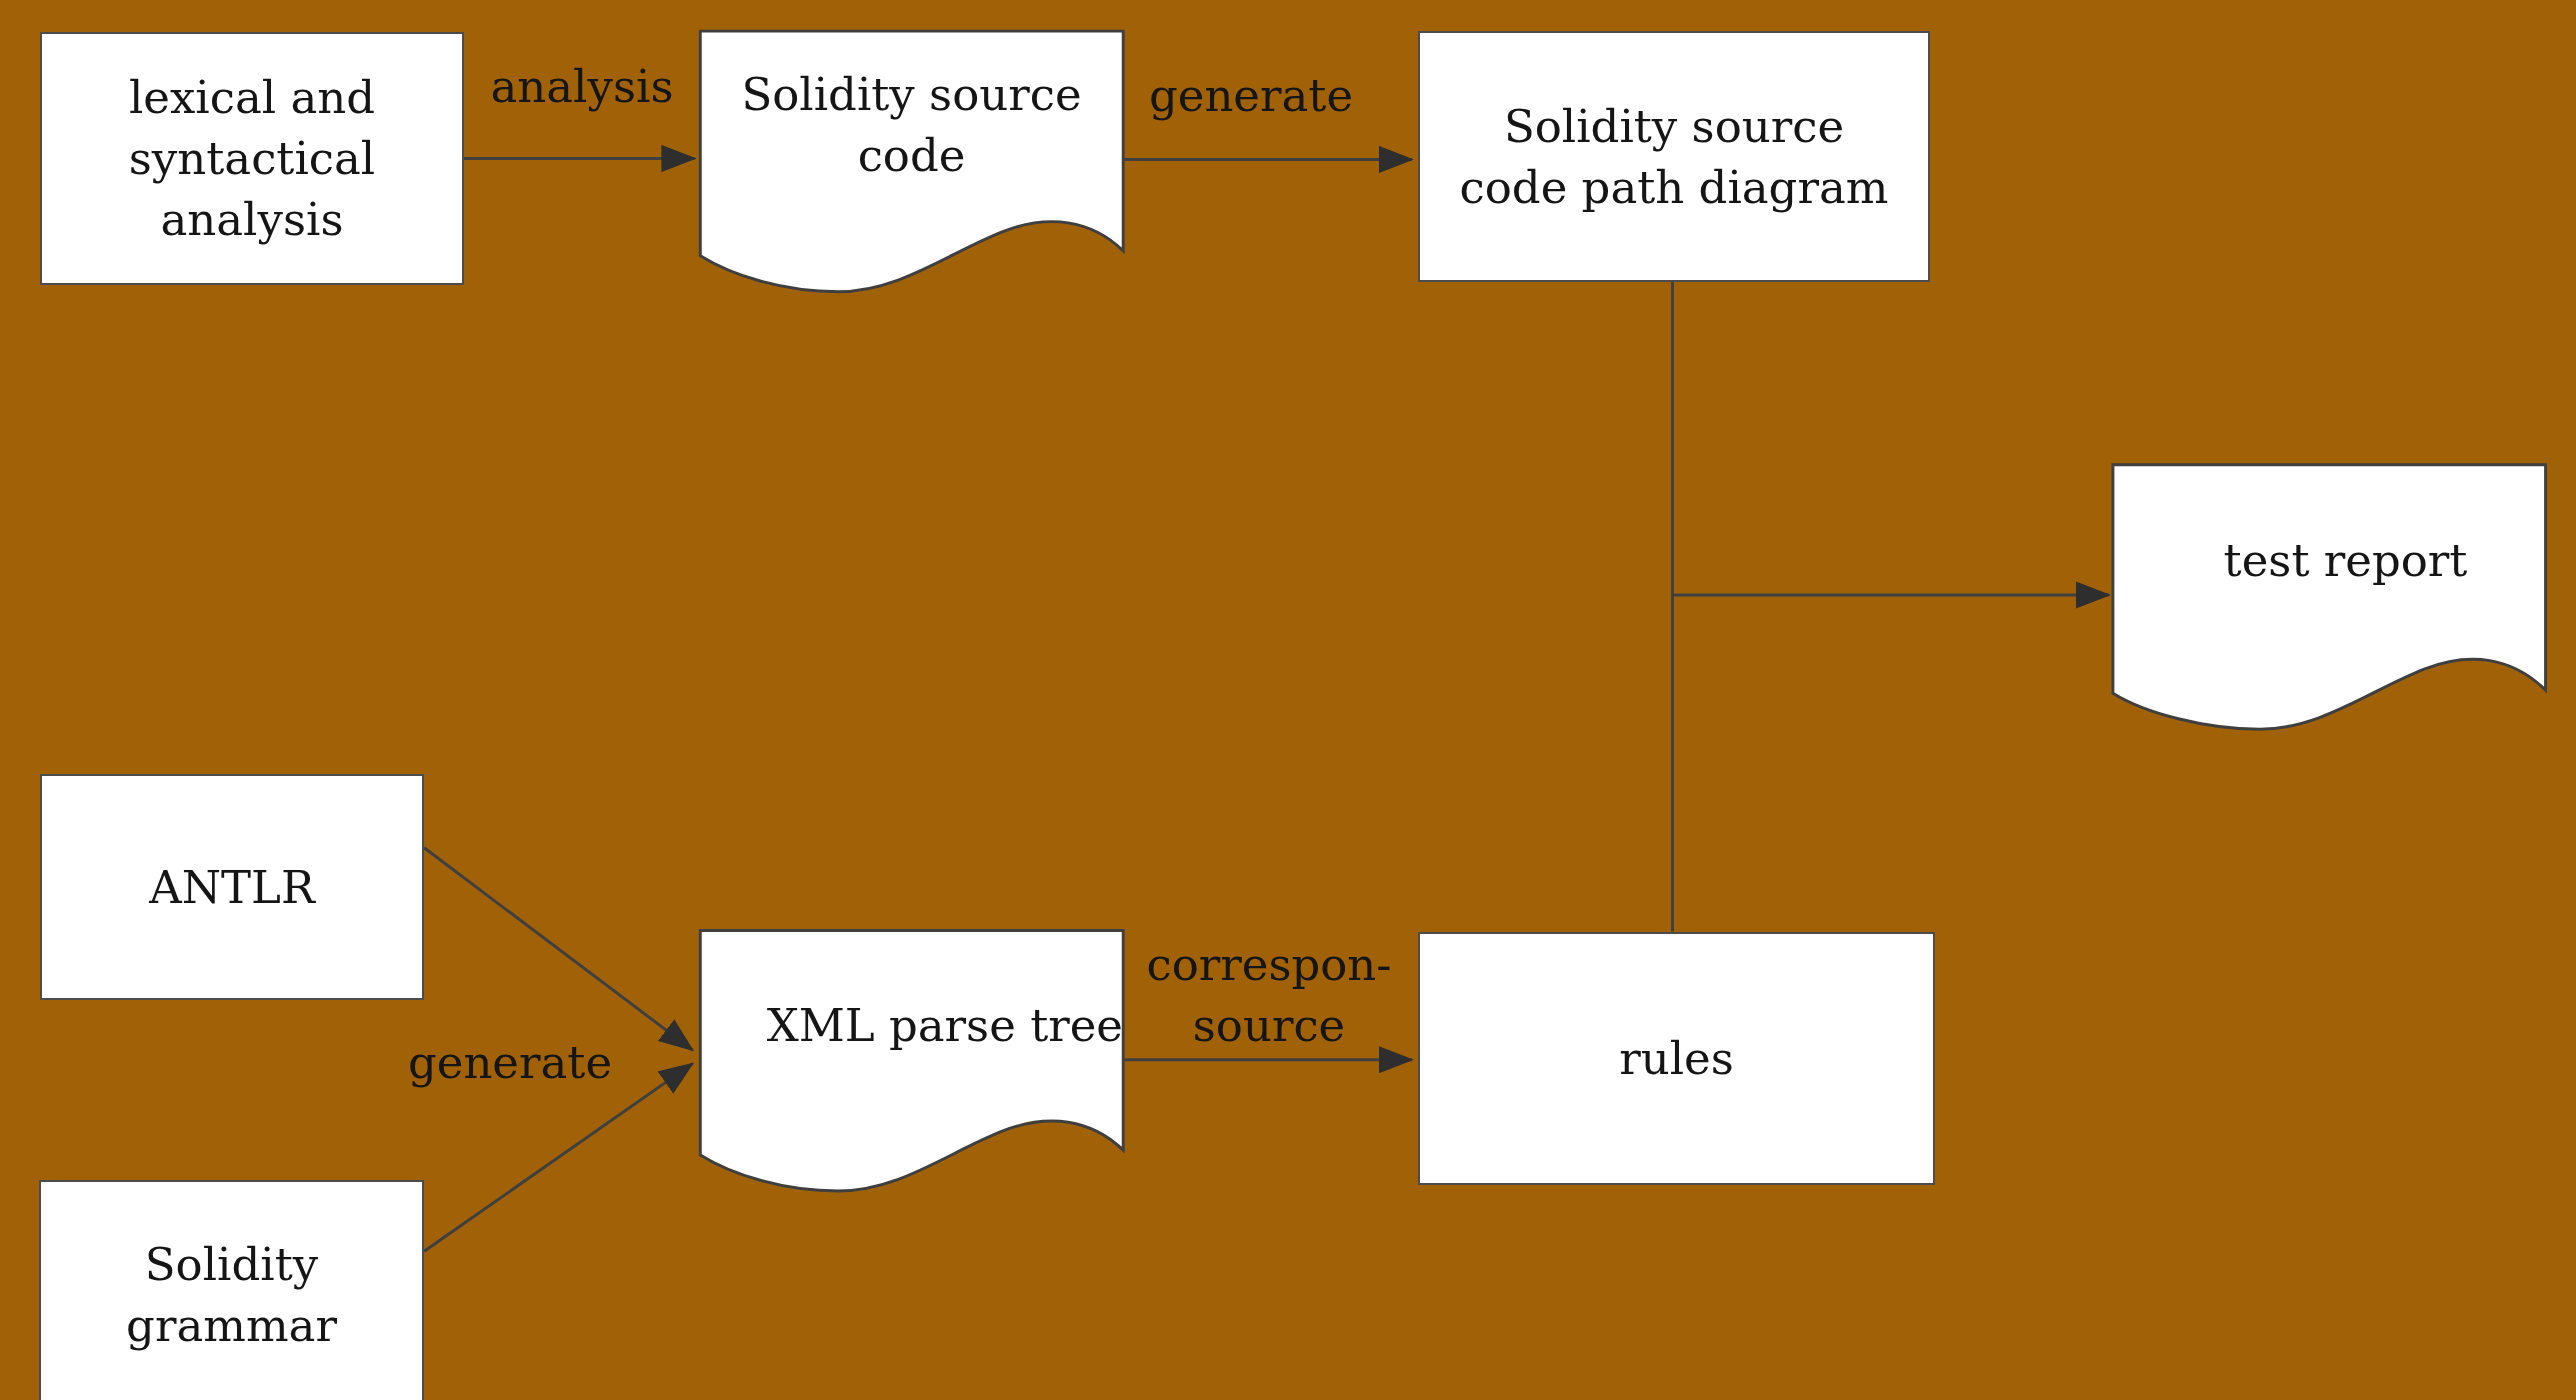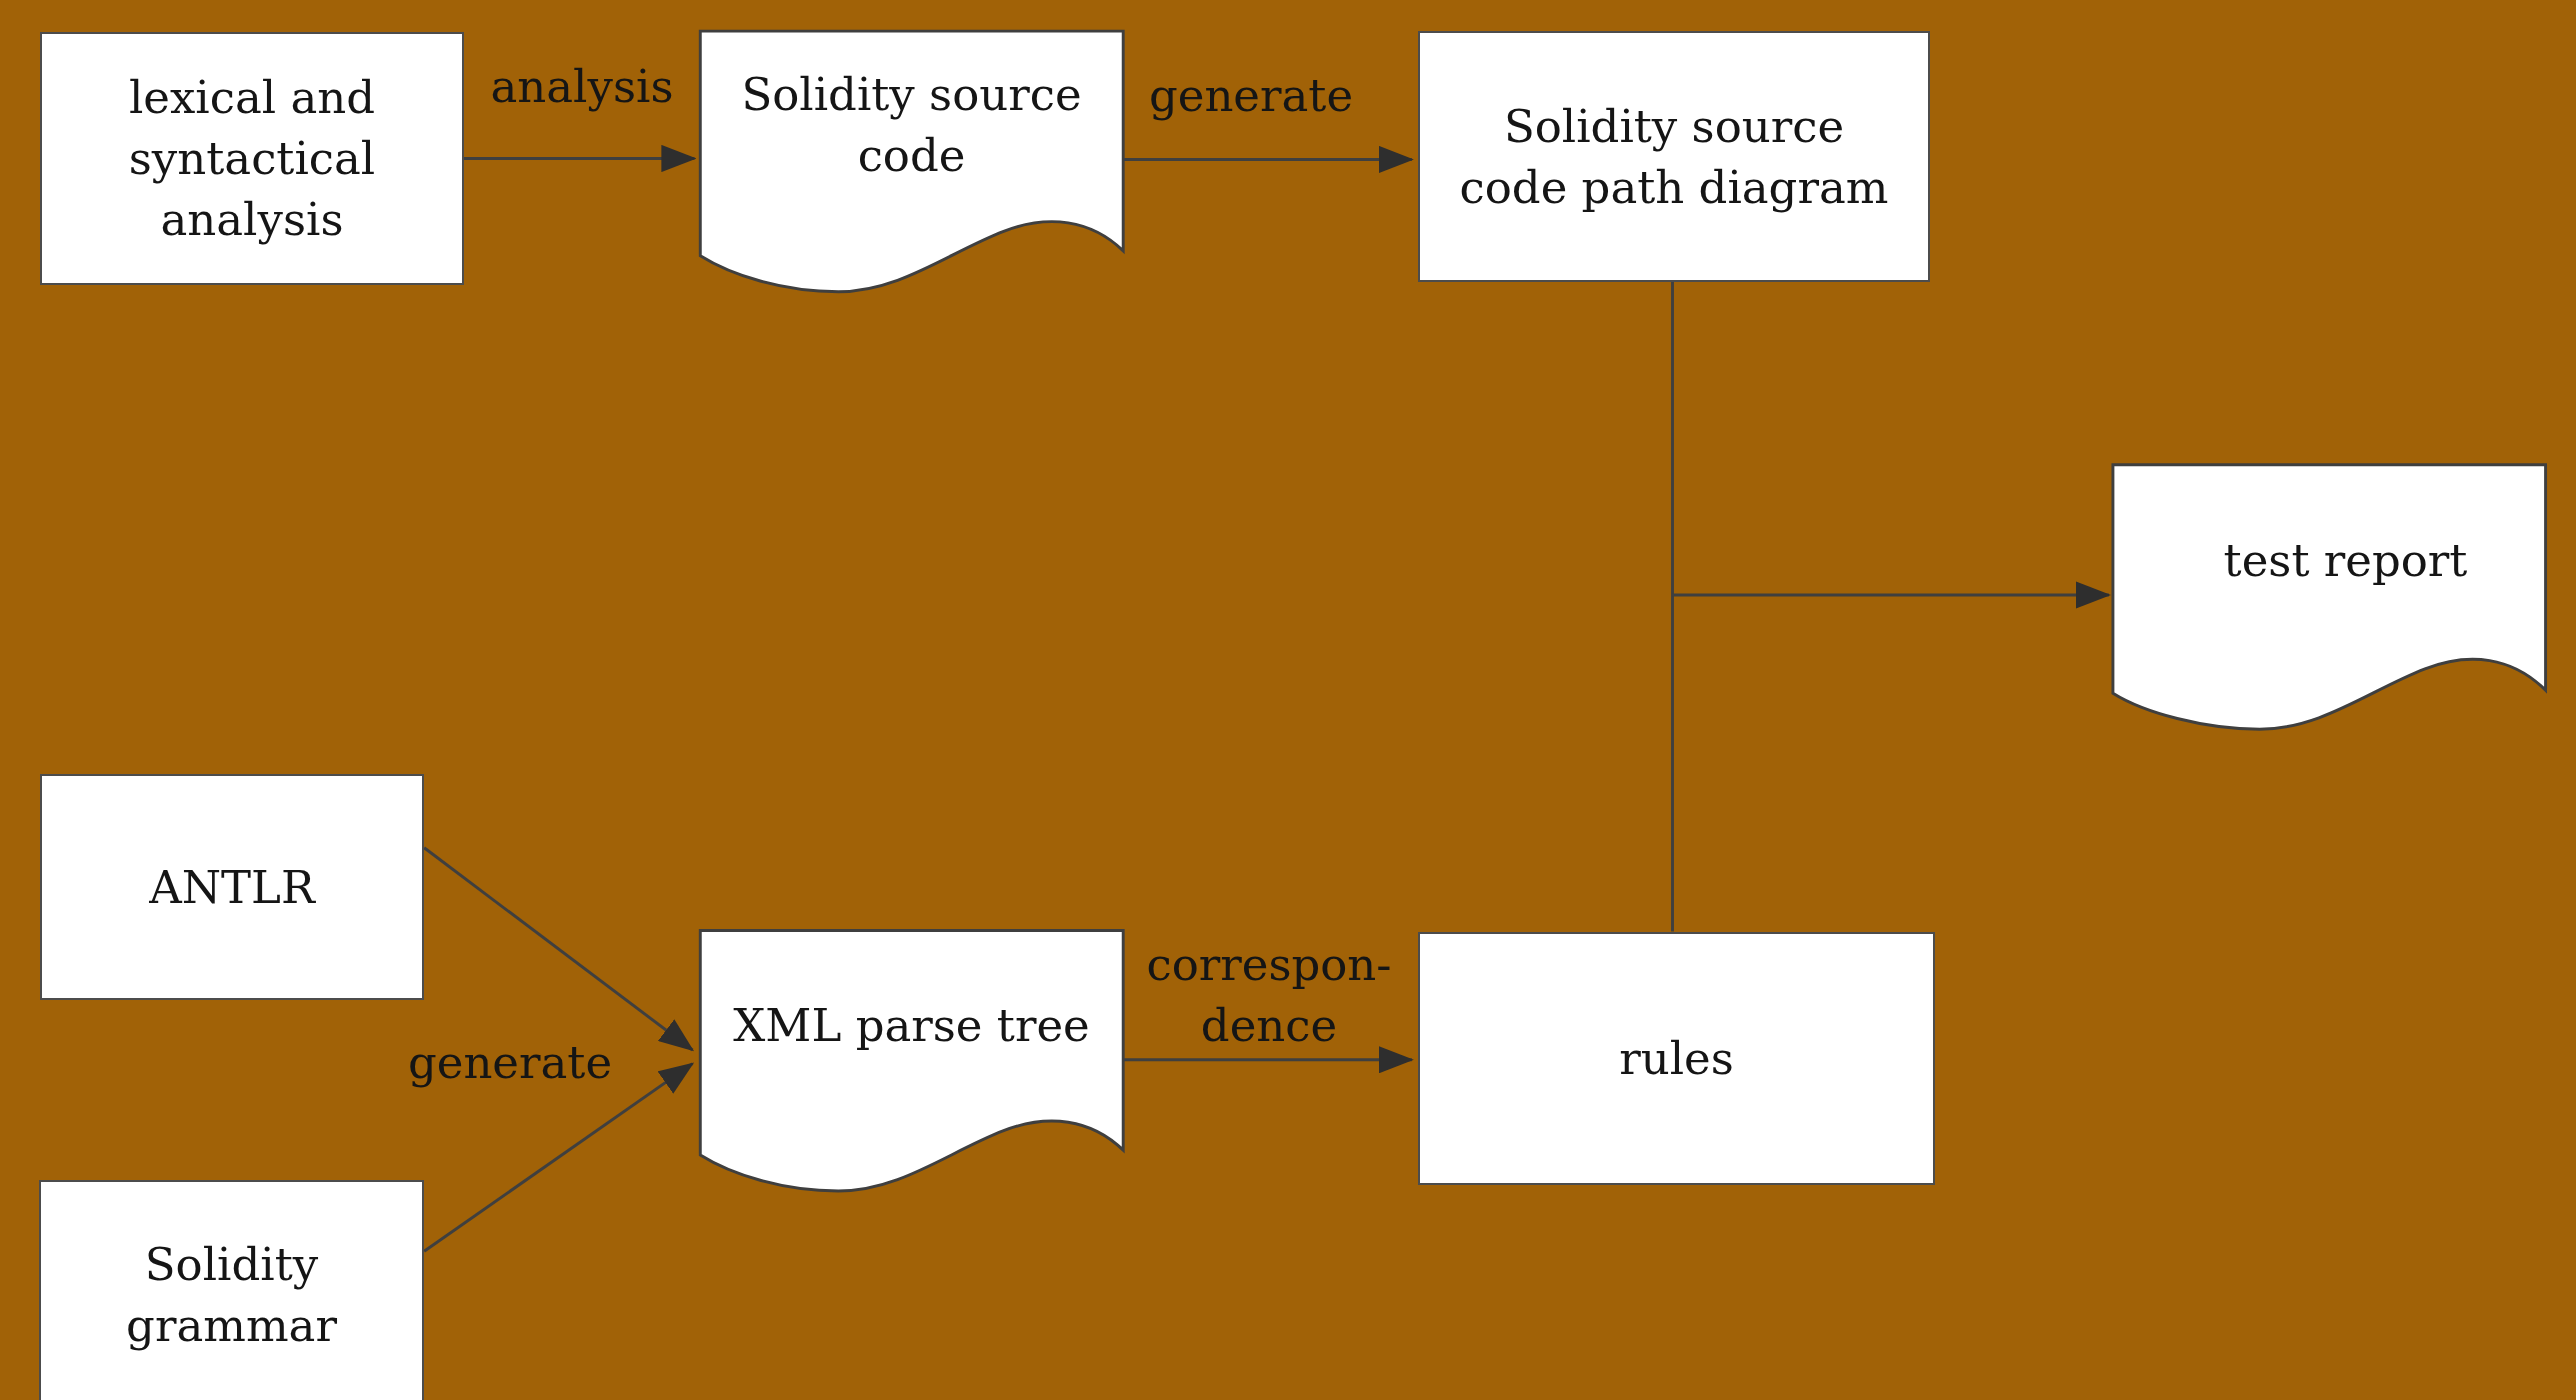--- a/index.html
+++ b/index.html
@@ -94,28 +94,28 @@
 grammar</span>
   </div>
 
   <div class="node" style="left:1418px; top:932px; width:517px; height:253px;">
     <span class="node-label">rules</span>
   </div>
 
   <div class="doc-label" style="left:700px; top:64px; width:423px;">Solidity source
 code</div>
 
-  <div class="doc-label" style="left:700px; top:995px; width:423px;">XML parse tree</div>
+  <div class="doc-label" style="left:700px; top:995px; width:423px;text-align:right;">XML parse tree</div>
 
   <div class="doc-label" style="left:2113px; top:530px; width:433px;padding-left:16px;">test report</div>
 
   <div class="edge-label" style="left:582px; top:86px;">analysis</div>
 
   <div class="edge-label" style="left:1251px; top:95px;">generate</div>
 
 
   <div class="edge-label" style="left:510px; top:1062px;">generate</div>
 
   <div class="edge-label" style="left:1269px; top:995px;">correspon-
-dence</div>
+source</div>
 
 </div>
 
 
 </body></html>

